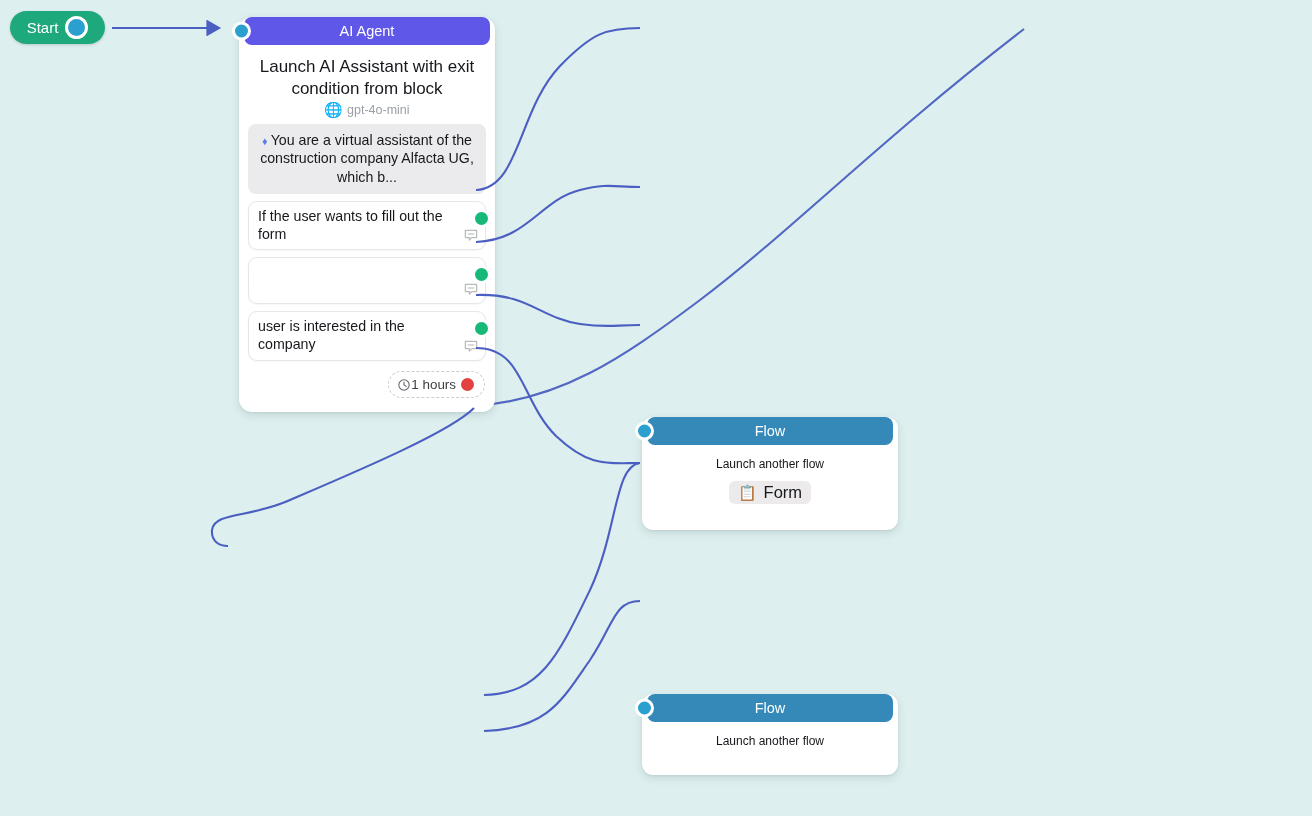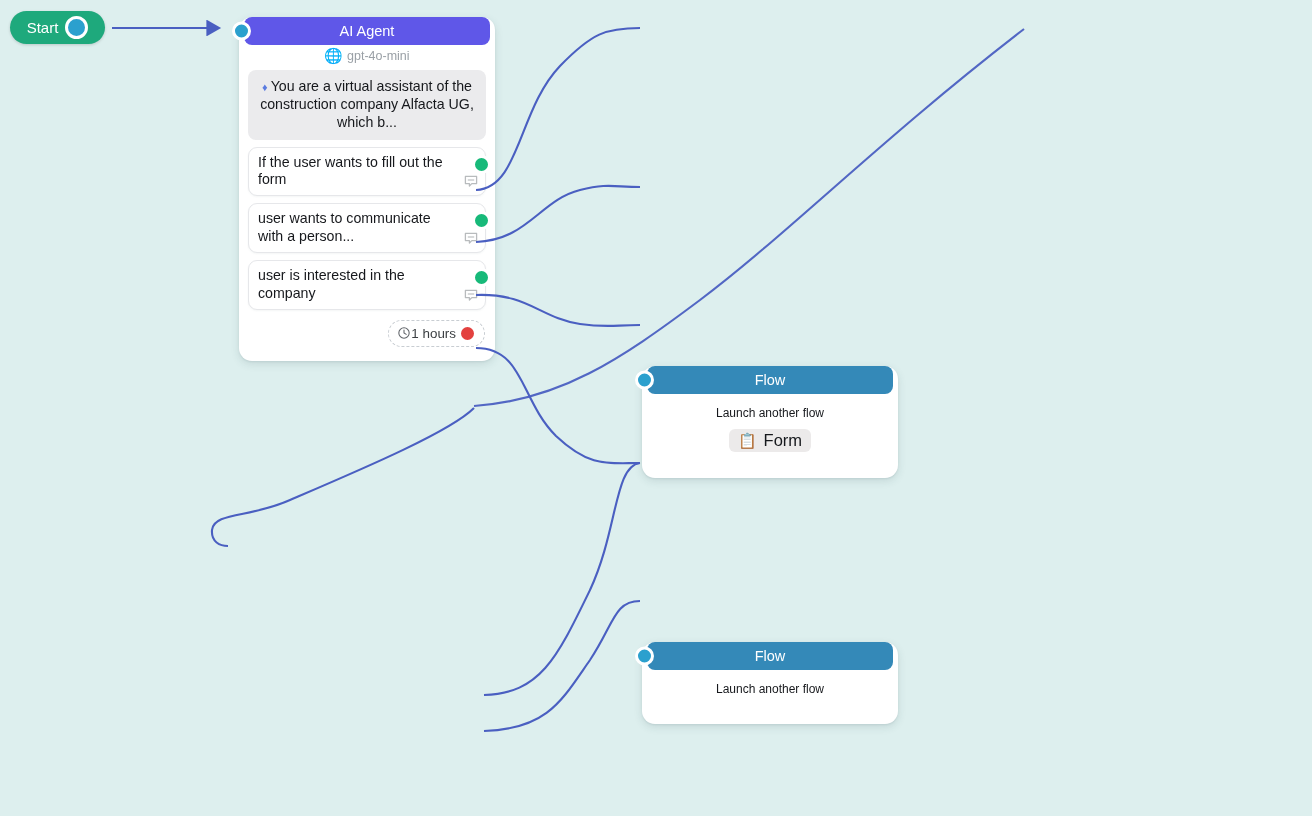--- a/index.html
+++ b/index.html
@@ -95,21 +95,21 @@
     padding:3px 7px 3px 8px; font-size:13.4px; color:#3c4043;
     position:relative;
   }
   .timer-chip .rdot {
     width:13px; height:13px; border-radius:50%;
     background:#e3413f; border:3px solid #fff; box-sizing:content-box;
     margin-left:2px;
   }
 
   
-  .flowcard { width:256px; }
+  .flowcard { width:256px;border-radius:11px; }
   .flow-body { padding:12px 10px 26px 10px; text-align:center; }
   .flow-line1 { font-size:12px; color:#16181c; line-height:1.3; }
   .pill-val {
     display:inline-flex; align-items:center; gap:7px;
     background:#eceaea; border-radius:6px;
     padding:2px 9px; margin-top:8px;
     font-size:16.5px; color:#16181c;
   }
   .emo { font-size:15px; line-height:1; }
 </style>
@@ -133,38 +133,38 @@
   <div class="start-pill">
     <span class="lbl">Start</span>
     <span class="dot-ring"></span>
   </div>
 
   <div class="node card" id="ai-agent">
     <div class="hdr purple">
       <span class="h-left"></span>
       <span>AI Agent</span>
     </div>
+    <div class="ai-title">Launch AI Assistant with exit condition from block</div>
     <div class="ai-model">
       <span class="emo">🌐</span>
       <span>gpt-4o-mini</span>
     </div>
     <div class="prompt-chip">
       <span class="bullet">♦</span><span>You are a virtual assistant of the construction company Alfacta UG, which b...</span>
     </div>
 
     <div class="cond">
       <span>If the user wants to fill out the form</span>
       <span class="gdot"></span>
       <svg class="bub" viewBox="0 0 20 20">
         <path d="M3 3h14v9H11l-3 3v-3H3z" fill="none" stroke="#8d9296" stroke-width="1.6" stroke-linejoin="round"></path>
         <line x1="6" y1="7.5" x2="14" y2="7.5" stroke="#8d9296" stroke-width="1.4"></line>
       </svg>
     </div>
     <div class="cond">
-      <span>user wants to communicate with a person...</span>
       <span class="gdot"></span>
       <svg class="bub" viewBox="0 0 20 20">
         <path d="M3 3h14v9H11l-3 3v-3H3z" fill="none" stroke="#8d9296" stroke-width="1.6" stroke-linejoin="round"></path>
         <line x1="6" y1="7.5" x2="14" y2="7.5" stroke="#8d9296" stroke-width="1.4"></line>
       </svg>
     </div>
     <div class="cond">
       <span>user is interested in the company</span>
       <span class="gdot"></span>
       <svg class="bub" viewBox="0 0 20 20">

